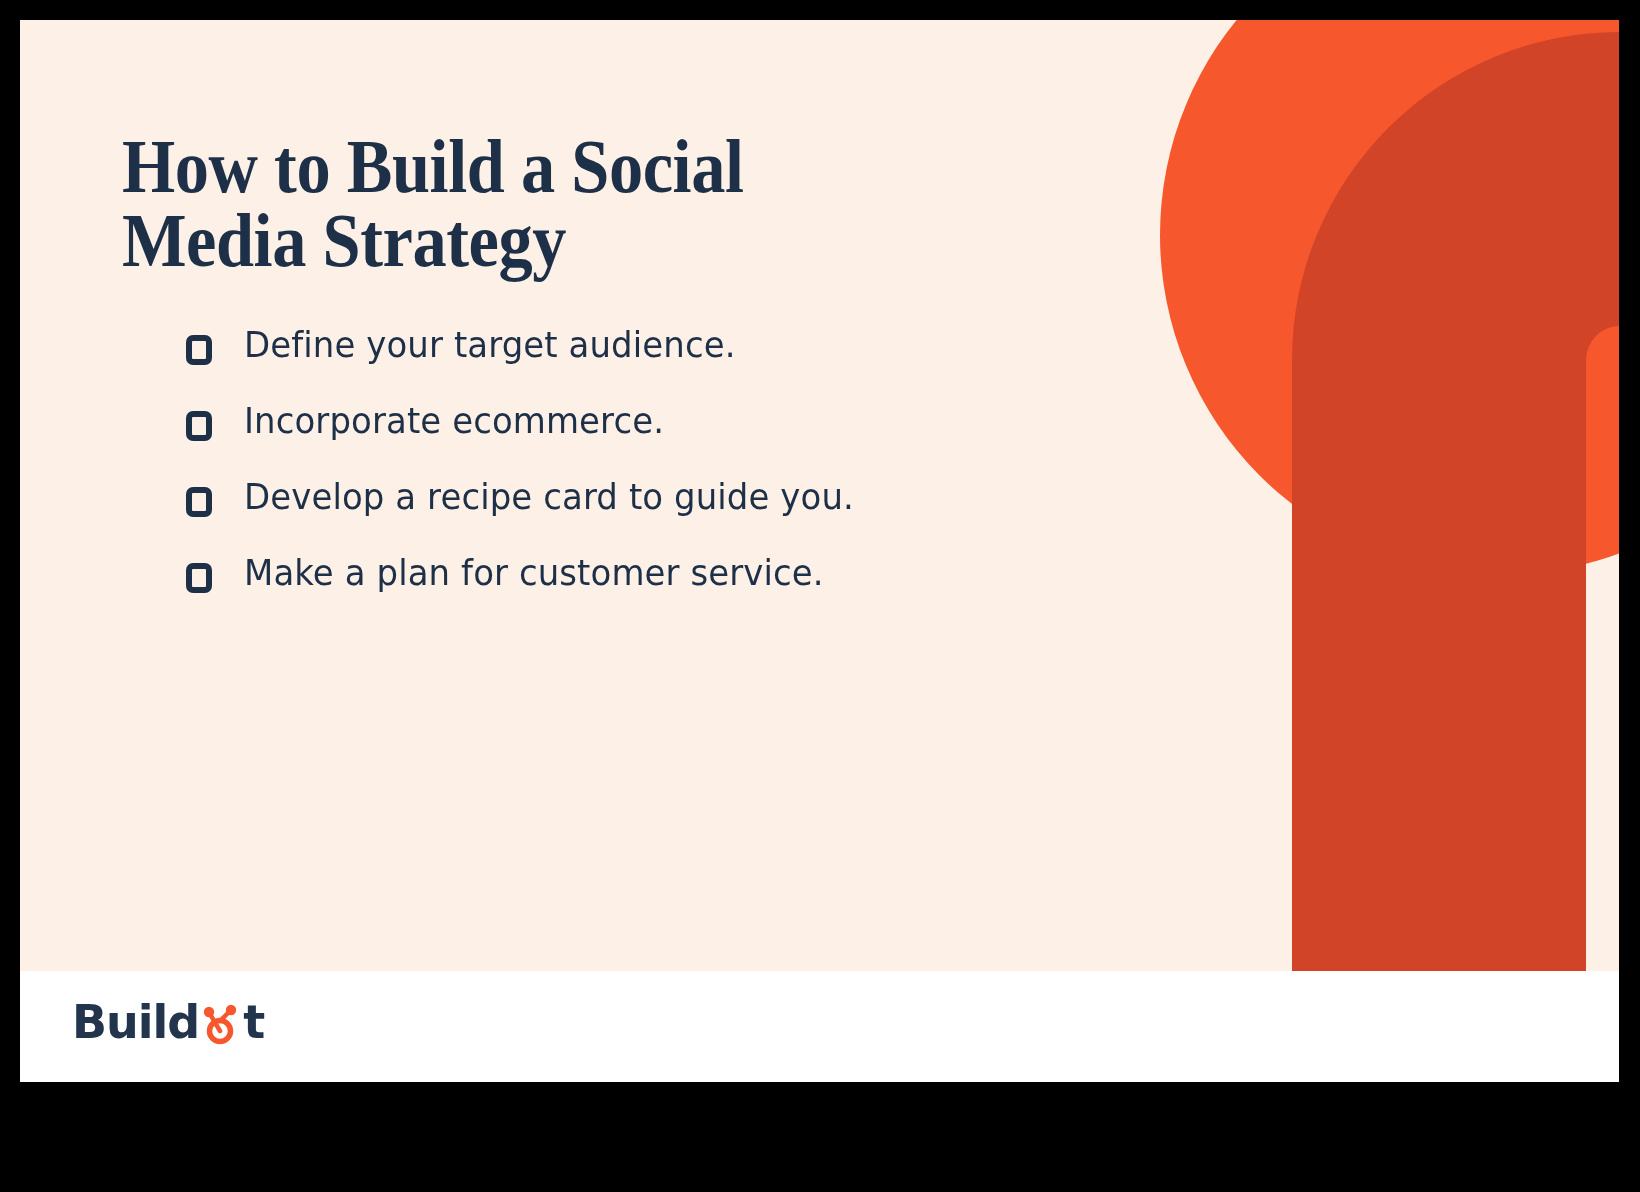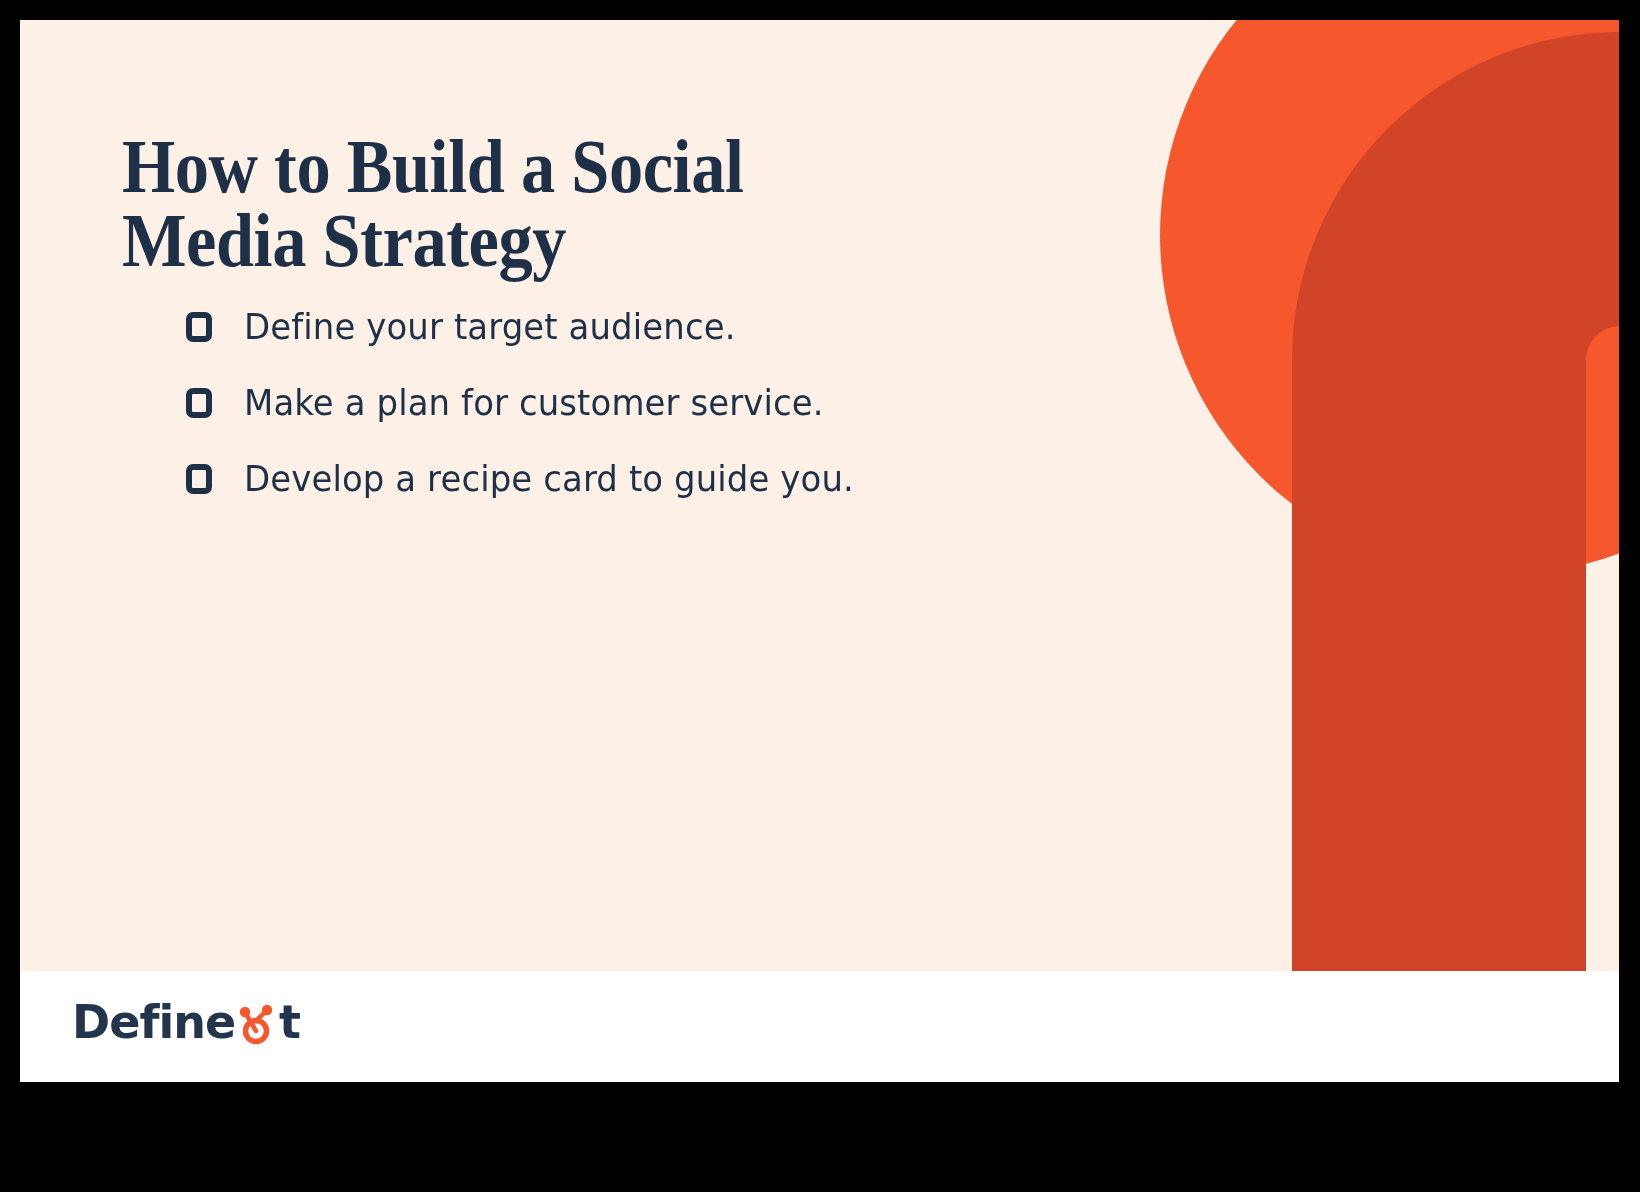--- a/index.html
+++ b/index.html
@@ -63,21 +63,21 @@
 
   
   #checklist {
     position: absolute;
     left: 166px;
     top: 269px;
     width: 1060px;
   }
   .check-row {
     display: flex;
-    align-items: center;
+    align-items: flex-end;
     height: 76px;
   }
   .check-box {
     flex: 0 0 auto;
     width: 26px;
     height: 30px;
     box-sizing: border-box;
     border: 6px solid #1E3048;
     border-radius: 7px;
     background: transparent;
@@ -153,41 +153,45 @@
     <h1 id="title">How to Build a Social
 Media Strategy</h1>
 
     <div id="checklist">
 
       <div class="check-row">
         <span class="check-box"></span>
         <span class="check-label">Define your target audience.</span>
       </div>
 
-
-
+      <div class="check-row">
+        <span class="check-box"></span>
+        <span class="check-label">Incorporate ecommerce.</span>
+      </div>
+
+
+
+      <div class="check-row">
+        <span class="check-box"></span>
+        <span class="check-label">Develop a recipe card to guide you.</span>
+      </div>
 
       <div class="check-row">
         <span class="check-box"></span>
         <span class="check-label">Make a plan for customer service.</span>
-      </div>
-
-      <div class="check-row">
-        <span class="check-box"></span>
-        <span class="check-label">Develop a recipe card to guide you.</span>
       </div>
 
 
 
     </div>
   </div>
 
   <div id="footer">
     <div id="logo">
-      <span id="logo-wordmark-a">Define</span>
+      <span id="logo-wordmark-a">Build</span>
       <span id="logo-sprocket">
         <svg width="42" height="46" viewBox="0 0 42 46" xmlns="http://www.w3.org/2000/svg">
 
           <circle cx="20" cy="32" r="10.5" fill="none" stroke="#F6572C" stroke-width="5.5"></circle>
 
           <line x1="20" y1="32" x2="10" y2="15" stroke="#F6572C" stroke-width="4.5" stroke-linecap="round"></line>
           <circle cx="9" cy="13" r="5.2" fill="#F6572C"></circle>
 
           <line x1="20" y1="22" x2="30" y2="12" stroke="#F6572C" stroke-width="4.5" stroke-linecap="round"></line>
           <circle cx="31" cy="11" r="5.2" fill="#F6572C"></circle>

